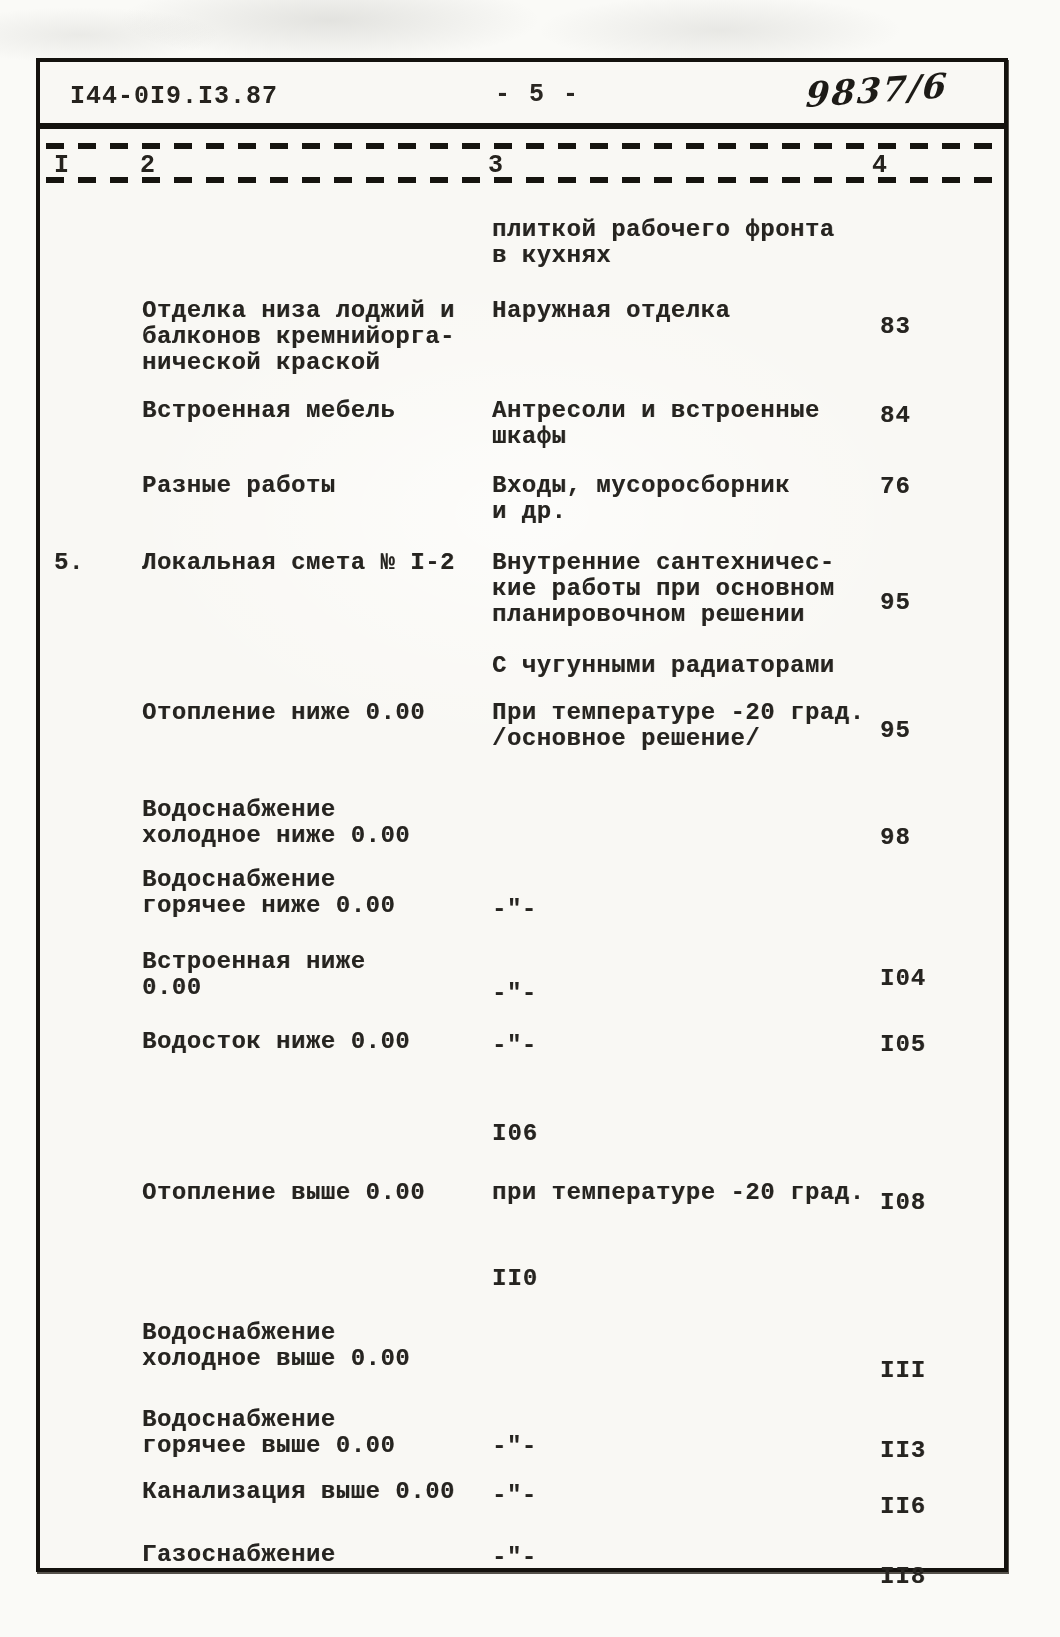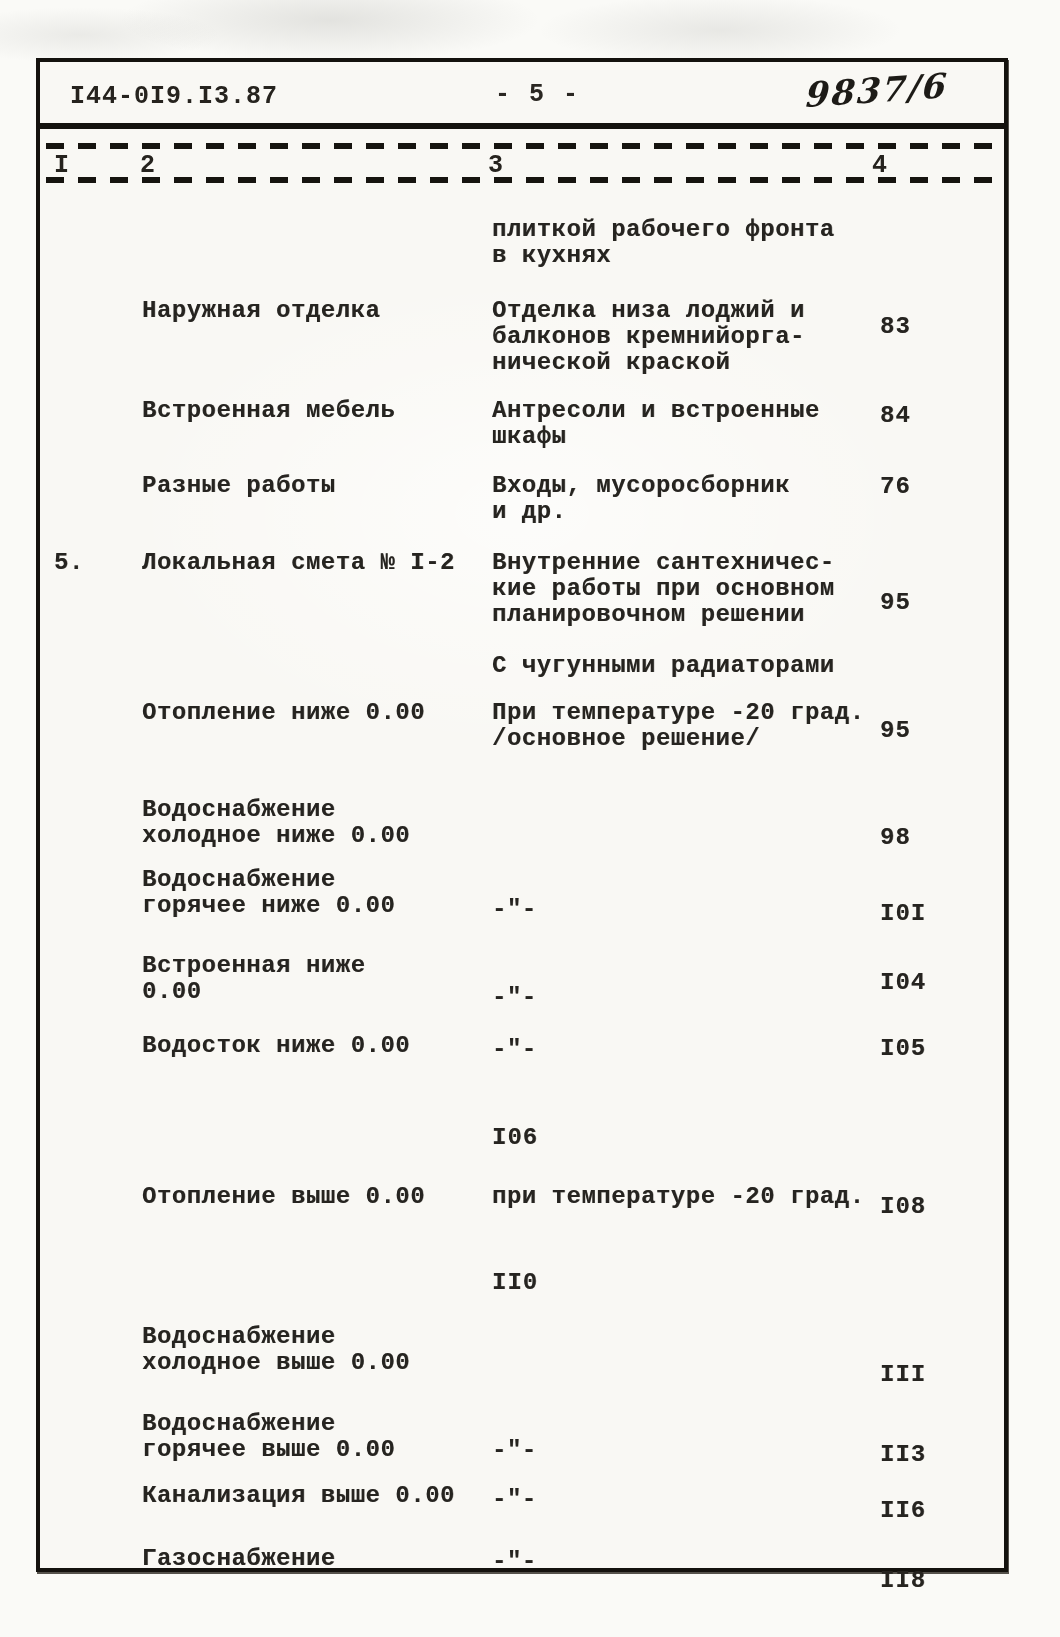--- a/index.html
+++ b/index.html
@@ -103,24 +103,24 @@
     <div class="t-row" style="margin-top:0px">
       <span class="cell c1"></span>
       <span class="cell c2"></span>
       <span class="cell c3">плиткой рабочего фронта
 в кухнях</span>
       <span class="cell c4"></span>
     </div>
 
     <div class="t-row" style="margin-top:29px">
       <span class="cell c1"></span>
-      <span class="cell c2">Наружная отделка</span>
       <span class="cell c3">Отделка низа лоджий и
 балконов кремнийорга-
 нической краской</span>
+      <span class="cell c2">Наружная отделка</span>
       <span class="cell c4" style="padding-top:16px">83</span>
     </div>
 
     <div class="t-row" style="margin-top:22px">
       <span class="cell c1"></span>
       <span class="cell c2">Встроенная мебель</span>
       <span class="cell c3">Антресоли и встроенные
 шкафы</span>
       <span class="cell c4" style="padding-top:5px">84</span>
     </div>
@@ -163,21 +163,20 @@
 холодное ниже 0.00</span>
       <span class="cell c3"></span>
       <span class="cell c4" style="padding-top:28px">98</span>
     </div>
 
     <div class="t-row" style="margin-top:16px">
       <span class="cell c1"></span>
       <span class="cell c2">Водоснабжение
 горячее ниже 0.00</span>
       <span class="cell c3" style="padding-top:30px">-"-</span>
-      <span class="cell c4" style="padding-top:34px">I0I</span>
     </div>
 
     <div class="t-row" style="margin-top:26px">
       <span class="cell c1"></span>
       <span class="cell c2">Встроенная ниже
 0.00</span>
       <span class="cell c3" style="padding-top:32px">-"-</span>
       <span class="cell c4" style="padding-top:17px">I04</span>
     </div>
 

